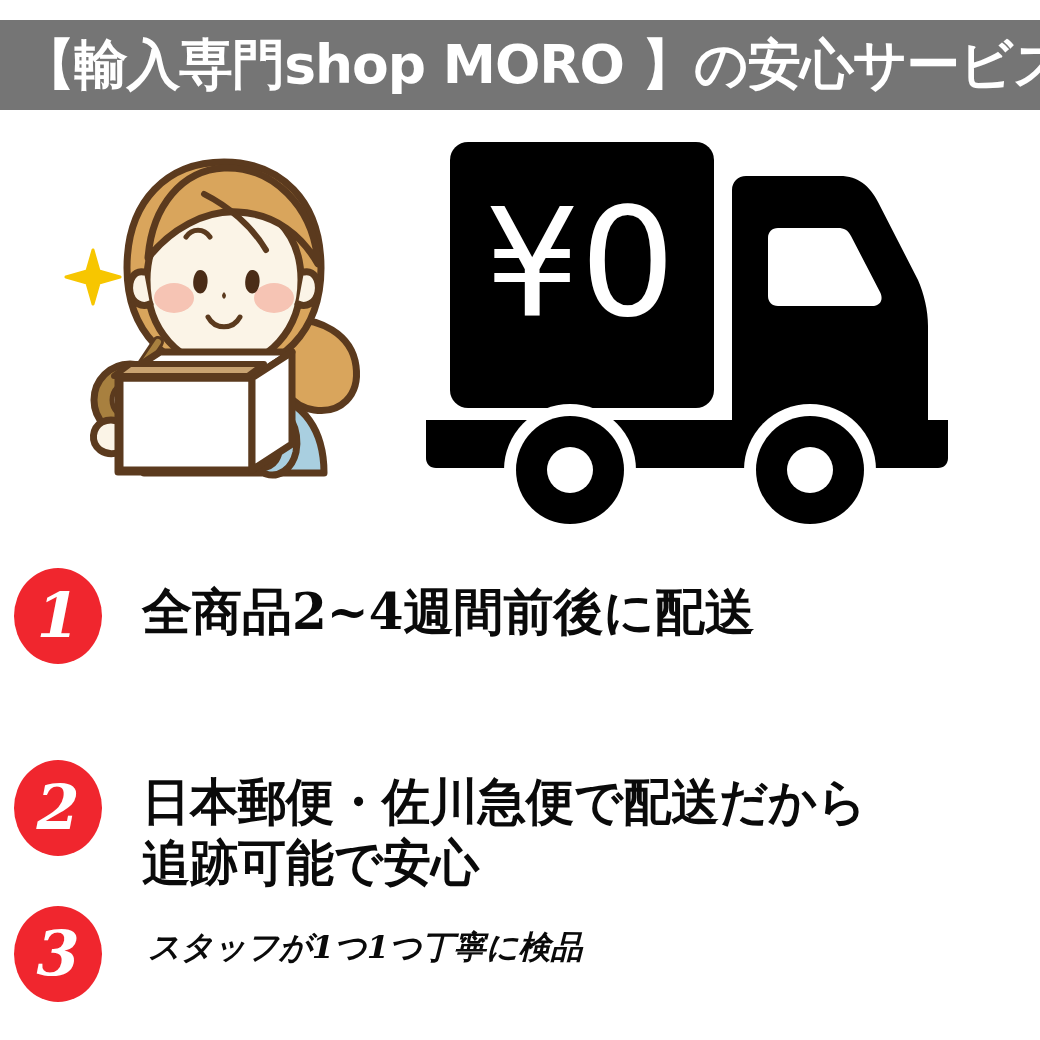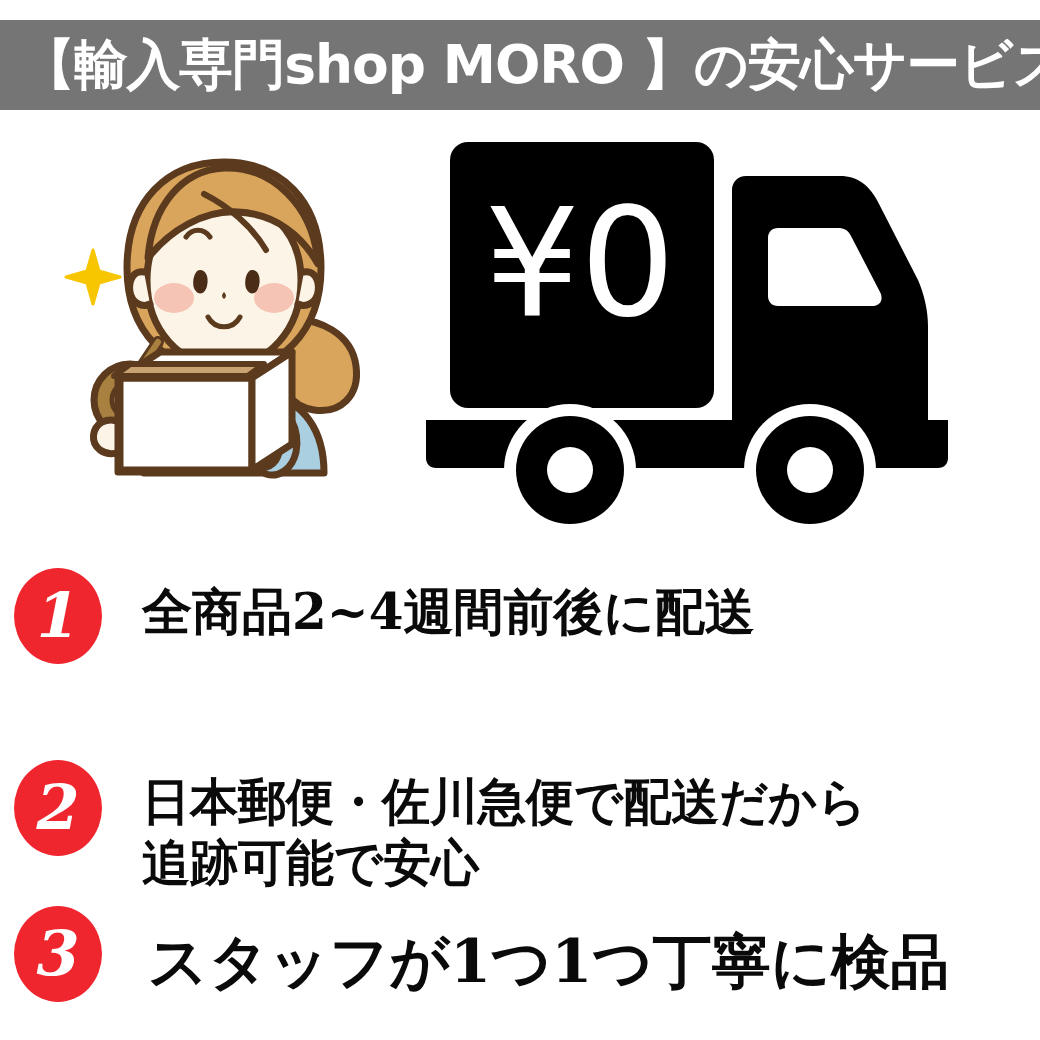--- a/index.html
+++ b/index.html
@@ -115,21 +115,21 @@
     font-family: "DejaVu Serif", "Liberation Serif", serif;
     font-weight: bold;
     color: #0a0a0a;
     white-space: nowrap;
     line-height: 1.1;
   }
   .item-1 .line { font-size: 50px; }
   .item-1 .line-2 { padding-left: 26px; margin-top: 10px; }
   .item-2 .line { font-size: 50px; transform: scaleX(0.96); transform-origin: left center; }
   .item-2 .line-2 { margin-top: 6px; }
-  .item-3 .line { font-size: 59px; }
+  .item-3 .line { font-size: 32px; font-style: italic; }
   .item-3 .lines { top: 2px; left: 148px; }
 </style>
 </head>
 <body>
 
 <div class="banner" style="background: rgb(117, 117, 117);">
   <div class="banner-title" style="color: rgb(255, 255, 255);">【輸入専門shop MORO 】の安心サービス</div>
 </div>
 
 <div class="illus-row">

